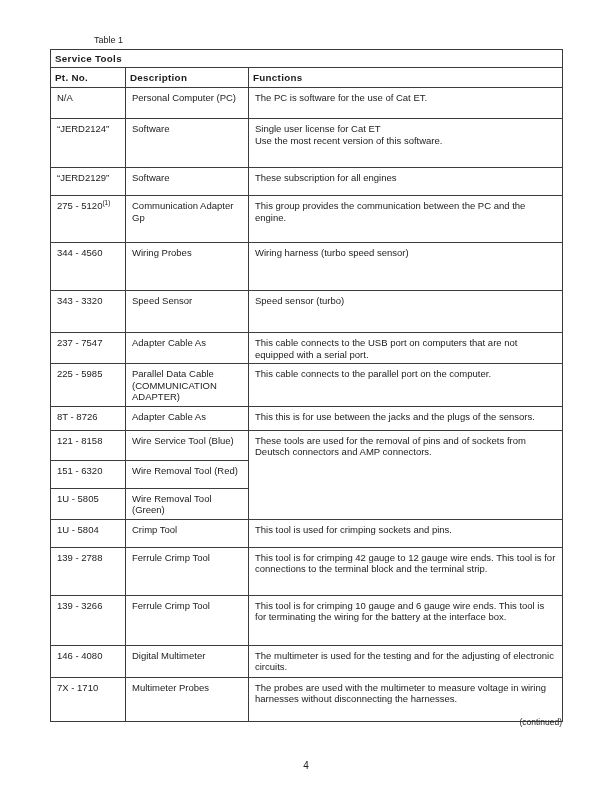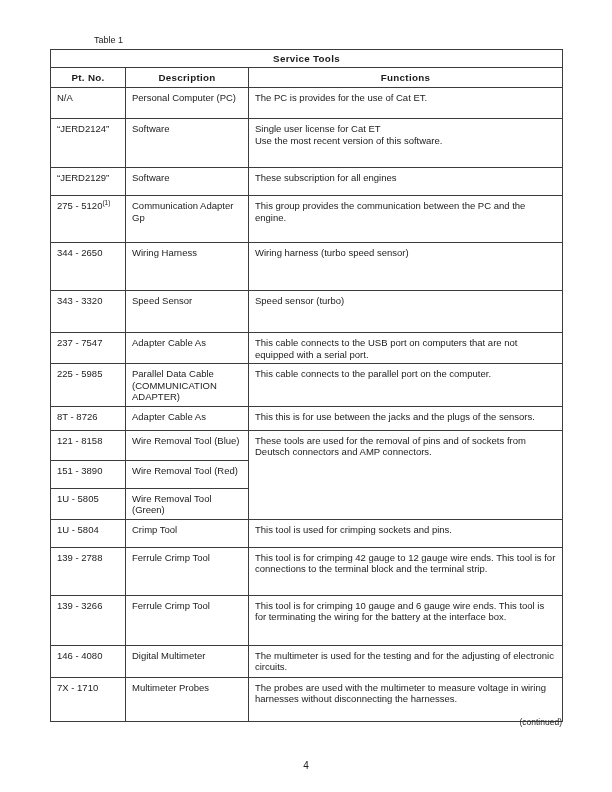--- a/index.html
+++ b/index.html
@@ -38,21 +38,21 @@
   table.service-tools th,
   table.service-tools td {
     border: 1px solid #3c3c3c;
     vertical-align: top;
     padding: 4px 6px 3px 6px;
     overflow: hidden;
   }
   table.service-tools th {
     font-size: 9.8px;
     font-weight: bold;
-    text-align: center;
+    text-align: left;
     vertical-align: middle;
     padding: 2px 4px;
     letter-spacing: 0.3px;
   }
   th.tbl-title { height: 13px; }
   tr.col-headers th { height: 15px; }
   td.pt   { padding-left: 7px; }
   td.func { white-space: pre-line; }
   sup.fnote {
     font-size: 6.5px;
@@ -97,41 +97,41 @@
       <tr class="col-headers">
         <th>Pt. No.</th>
         <th>Description</th>
         <th>Functions</th>
       </tr>
     </thead>
     <tbody>
       <tr style="height:31px">
         <td class="pt">N/A</td>
         <td>Personal Computer (PC)</td>
-        <td class="func">The PC is provides for the use of Cat ET.</td>
+        <td class="func">The PC is software for the use of Cat ET.</td>
       </tr>
       <tr style="height:49px">
         <td class="pt">“JERD2124”</td>
         <td>Software</td>
         <td class="func">Single user license for Cat ET
 Use the most recent version of this software.</td>
       </tr>
       <tr style="height:28px">
         <td class="pt">“JERD2129”</td>
         <td>Software</td>
         <td class="func">These subscription for all engines</td>
       </tr>
       <tr style="height:47px">
         <td class="pt"><span>275 - 5120</span><sup class="fnote">(1)</sup></td>
         <td>Communication Adapter Gp</td>
         <td class="func">This group provides the communication between the PC and the engine.</td>
       </tr>
       <tr style="height:48px">
-        <td class="pt">344 - 2650</td>
-        <td>Wiring Harness</td>
+        <td class="pt">344 - 4560</td>
+        <td>Wiring Probes</td>
         <td class="func">Wiring harness (turbo speed sensor)</td>
       </tr>
       <tr style="height:42px">
         <td class="pt">343 - 3320</td>
         <td>Speed Sensor</td>
         <td class="func">Speed sensor (turbo)</td>
       </tr>
       <tr style="height:30px">
         <td class="pt">237 - 7547</td>
         <td>Adapter Cable As</td>
@@ -142,25 +142,25 @@
         <td>Parallel Data Cable (COMMUNICATION ADAPTER)</td>
         <td class="func">This cable connects to the parallel port on the computer.</td>
       </tr>
       <tr style="height:24px">
         <td class="pt">8T - 8726</td>
         <td>Adapter Cable As</td>
         <td class="func">This this is for use between the jacks and the plugs of the sensors.</td>
       </tr>
       <tr style="height:30px">
         <td class="pt">121 - 8158</td>
-        <td>Wire Removal Tool (Blue)</td>
+        <td>Wire Service Tool (Blue)</td>
         <td class="func" rowspan="3">These tools are used for the removal of pins and of sockets from Deutsch connectors and AMP connectors.</td>
       </tr>
       <tr style="height:28px">
-        <td class="pt">151 - 3890</td>
+        <td class="pt">151 - 6320</td>
         <td>Wire Removal Tool (Red)</td>
       </tr>
       <tr style="height:29px">
         <td class="pt">1U - 5805</td>
         <td>Wire Removal Tool (Green)</td>
       </tr>
       <tr style="height:28px">
         <td class="pt">1U - 5804</td>
         <td>Crimp Tool</td>
         <td class="func">This tool is used for crimping sockets and pins.</td>

